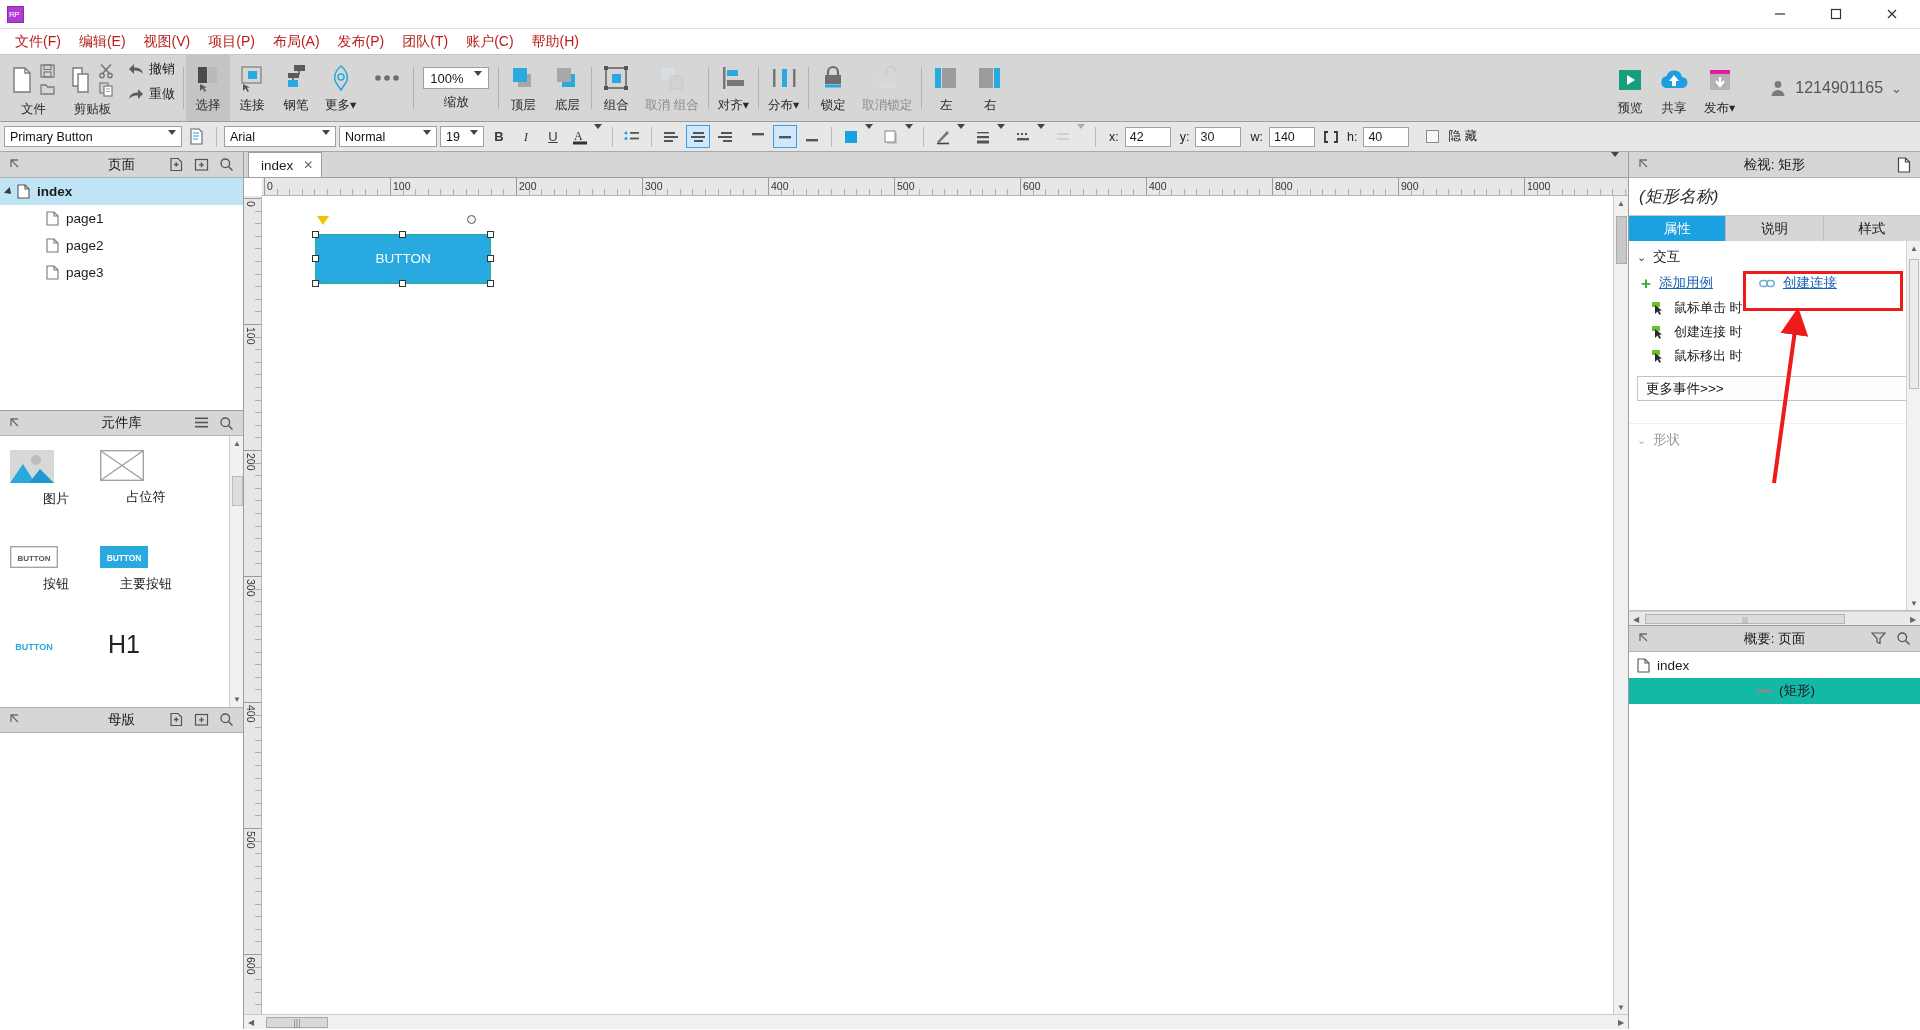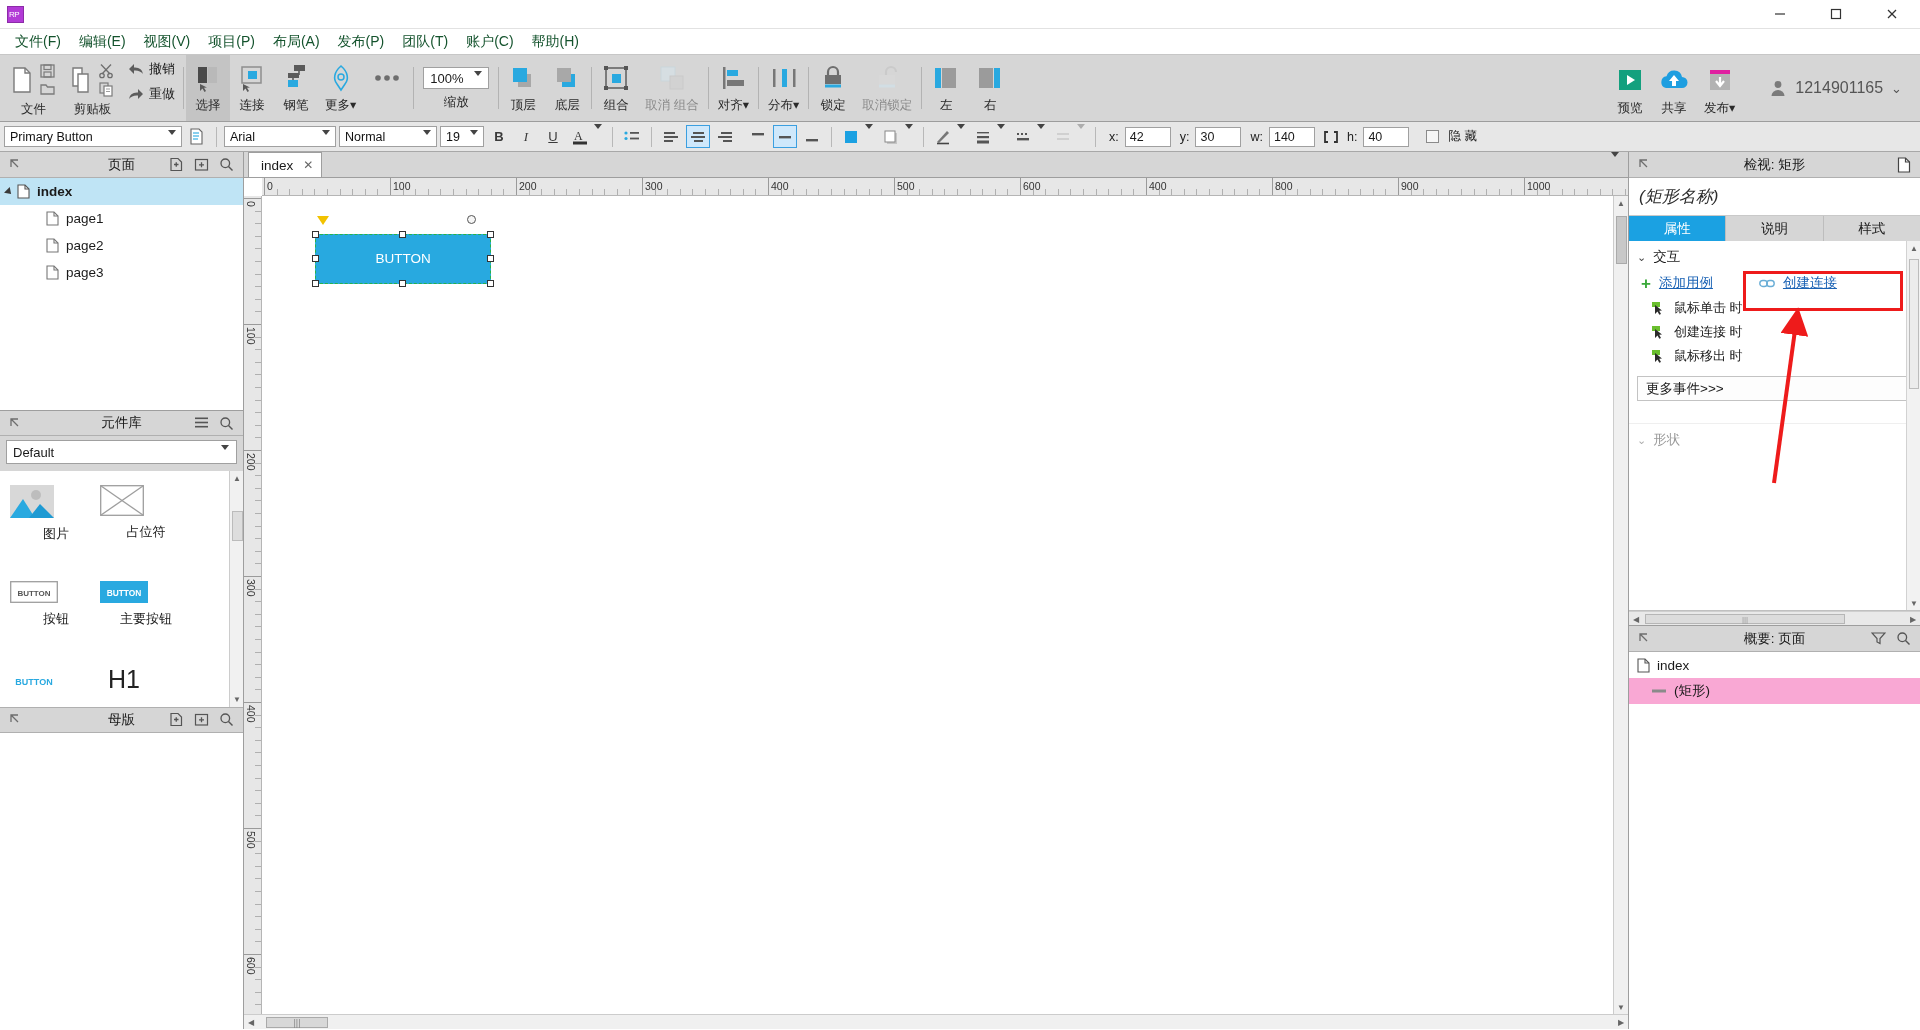--- a/index.html
+++ b/index.html
@@ -32,21 +32,21 @@
   .winbtn {
     width: 56px; height: 29px; display: flex; align-items: center; justify-content: center;
     color: #333; font-size: 15px;
   }
 
   
   #menubar {
     height: 25px; background: #ffffff; display: flex; align-items: center;
     padding-left: 6px; font-size: 14px;
   }
-  .menu-item { padding: 12px 9px; color: #14532d; white-space: nowrap; }
+  .menu-item { padding: 12px 9px; color: #b91c1c; white-space: nowrap; }
 
   
   #toolbar {
     height: 68px; background: #d6d6d6; display: flex; align-items: stretch;
     border-top: 1px solid #c7c7c7; border-bottom: 1px solid #9d9d9d;
     padding: 0 4px; position: relative;
   }
   .tb-group { display: flex; align-items: center; padding: 0 6px; position: relative; }
   .tb-sep { width: 1px; background: #b3b3b3; margin: 12px 2px; }
   .tb-cell {
@@ -214,21 +214,21 @@
   #red-box {
     position: absolute; border: 3px solid #ee1b1b; pointer-events: none;
   }
   #insp-vscroll { position: absolute; right: 0; top: 0; bottom: 0; width: 14px; background: #f2f2f2; border-left: 1px solid #d2d2d2; }
   #insp-vscroll .thumb { position: absolute; left: 2px; width: 10px; background: #ececec; border: 1px solid #bcbcbc; }
   #insp-hscroll { height: 14px; background: #e9e9e9; border-top: 1px solid #cfcfcf; position: relative; }
   #insp-hscroll .thumb { position: absolute; top: 2px; height: 10px; background: #dcdcdc; border: 1px solid #b6b6b6; display:flex;align-items:center;justify-content:center;color:#999;font-size:8px;}
 
   #outline-pane { height: 404px; display: flex; flex-direction: column; border-top: 1px solid #9e9e9e; background: #fff;}
   .ol-row { height: 26px; display: flex; align-items: center; font-size: 13.5px; padding-left: 8px; }
-  .ol-row.sel { background: #f9a8d4; }
+  .ol-row.sel { background: #14b8a6; justify-content: center; }
 
   #watermark {
     position: absolute; right: 14px; bottom: 8px; font-size: 12px; color: #d0d0d0;
   }
 </style>
 </head>
 <body>
 
 <div id="titlebar">
   <div id="app-icon">
@@ -874,26 +874,20 @@
                 <rect x="1" y="9.9" width="13" height="1.6" fill="#555"></rect>
               </svg>
           </span>
           <span>
             <svg width="15" height="15" viewBox="0 0 15 15">
                 <circle cx="6.3" cy="6.3" r="4.3" fill="none" stroke="#555" stroke-width="1.3"></circle>
                 <line x1="9.5" y1="9.5" x2="13.5" y2="13.5" stroke="#555" stroke-width="1.4"></line>
               </svg>
           </span>
         </span>
-      </div>
-      <div style="background:#d6d6d6; padding-bottom:3px;">
-        <div class="lib-select">
-          <span>Default</span>
-          <span class="car"><span class="caret-dn"></span></span>
-        </div>
       </div>
       <div id="lib-grid">
 
         <div class="lib-item" style="left:10px; top:14px;">
           <span>
             <svg width="44" height="33" viewBox="0 0 44 33">
                 <rect x="0" y="0" width="44" height="33" fill="#d8d8d8"></rect>
                 <circle cx="26" cy="10" r="5" fill="#bdbdbd"></circle>
                 <path d="M0 33 L13 14 L25 33 Z" fill="#29a9e0"></path>
                 <path d="M19 33 L30 19 L44 33 Z" fill="#1e9ad3"></path>

